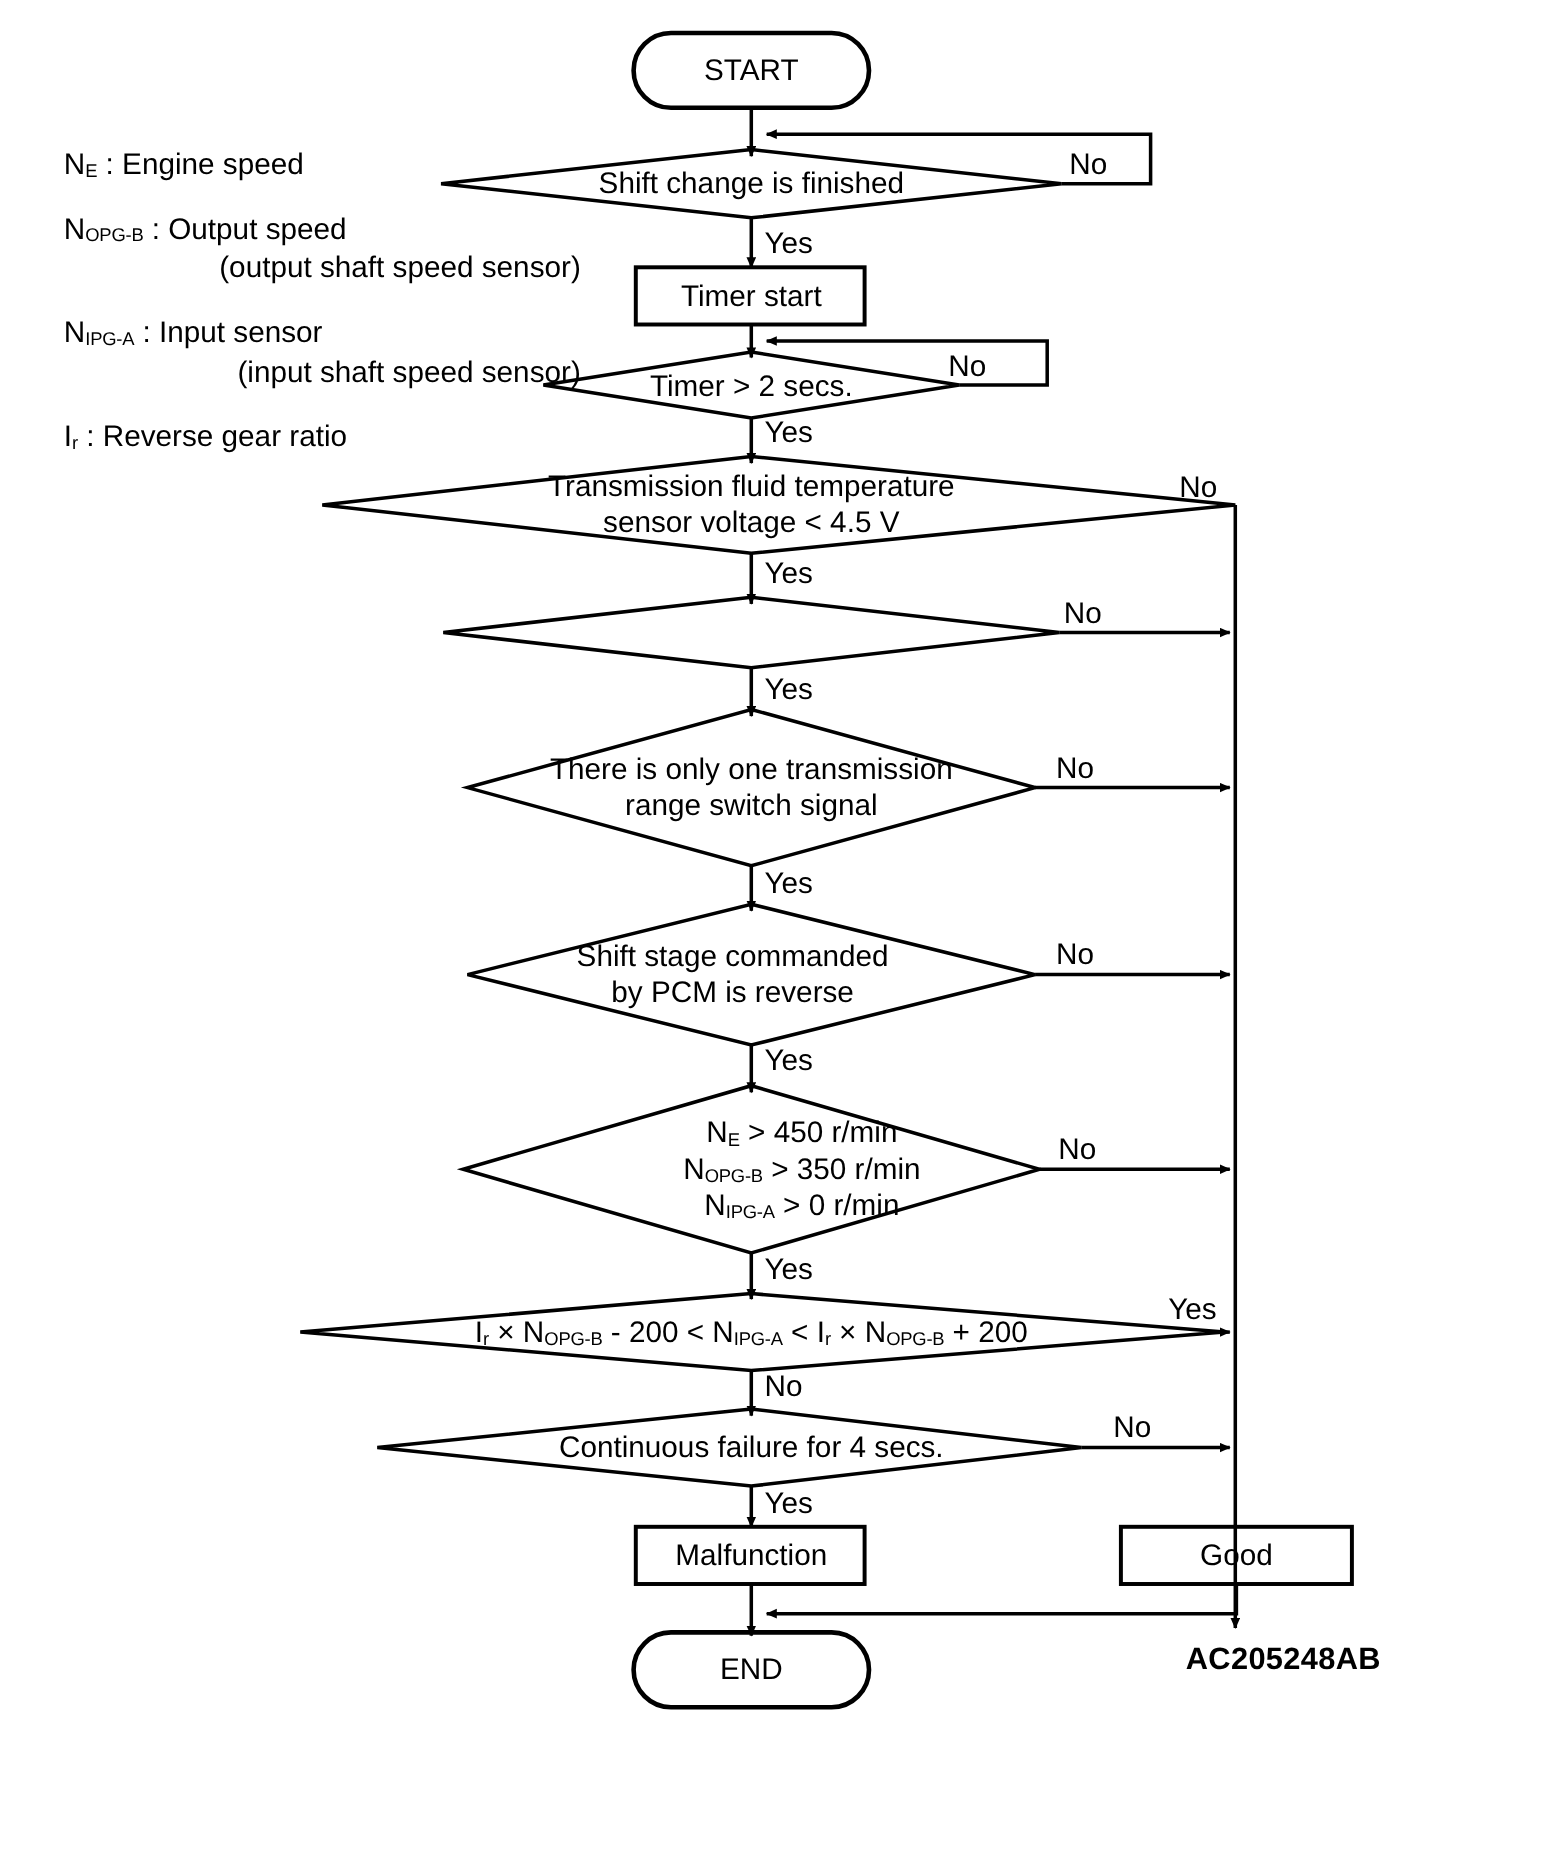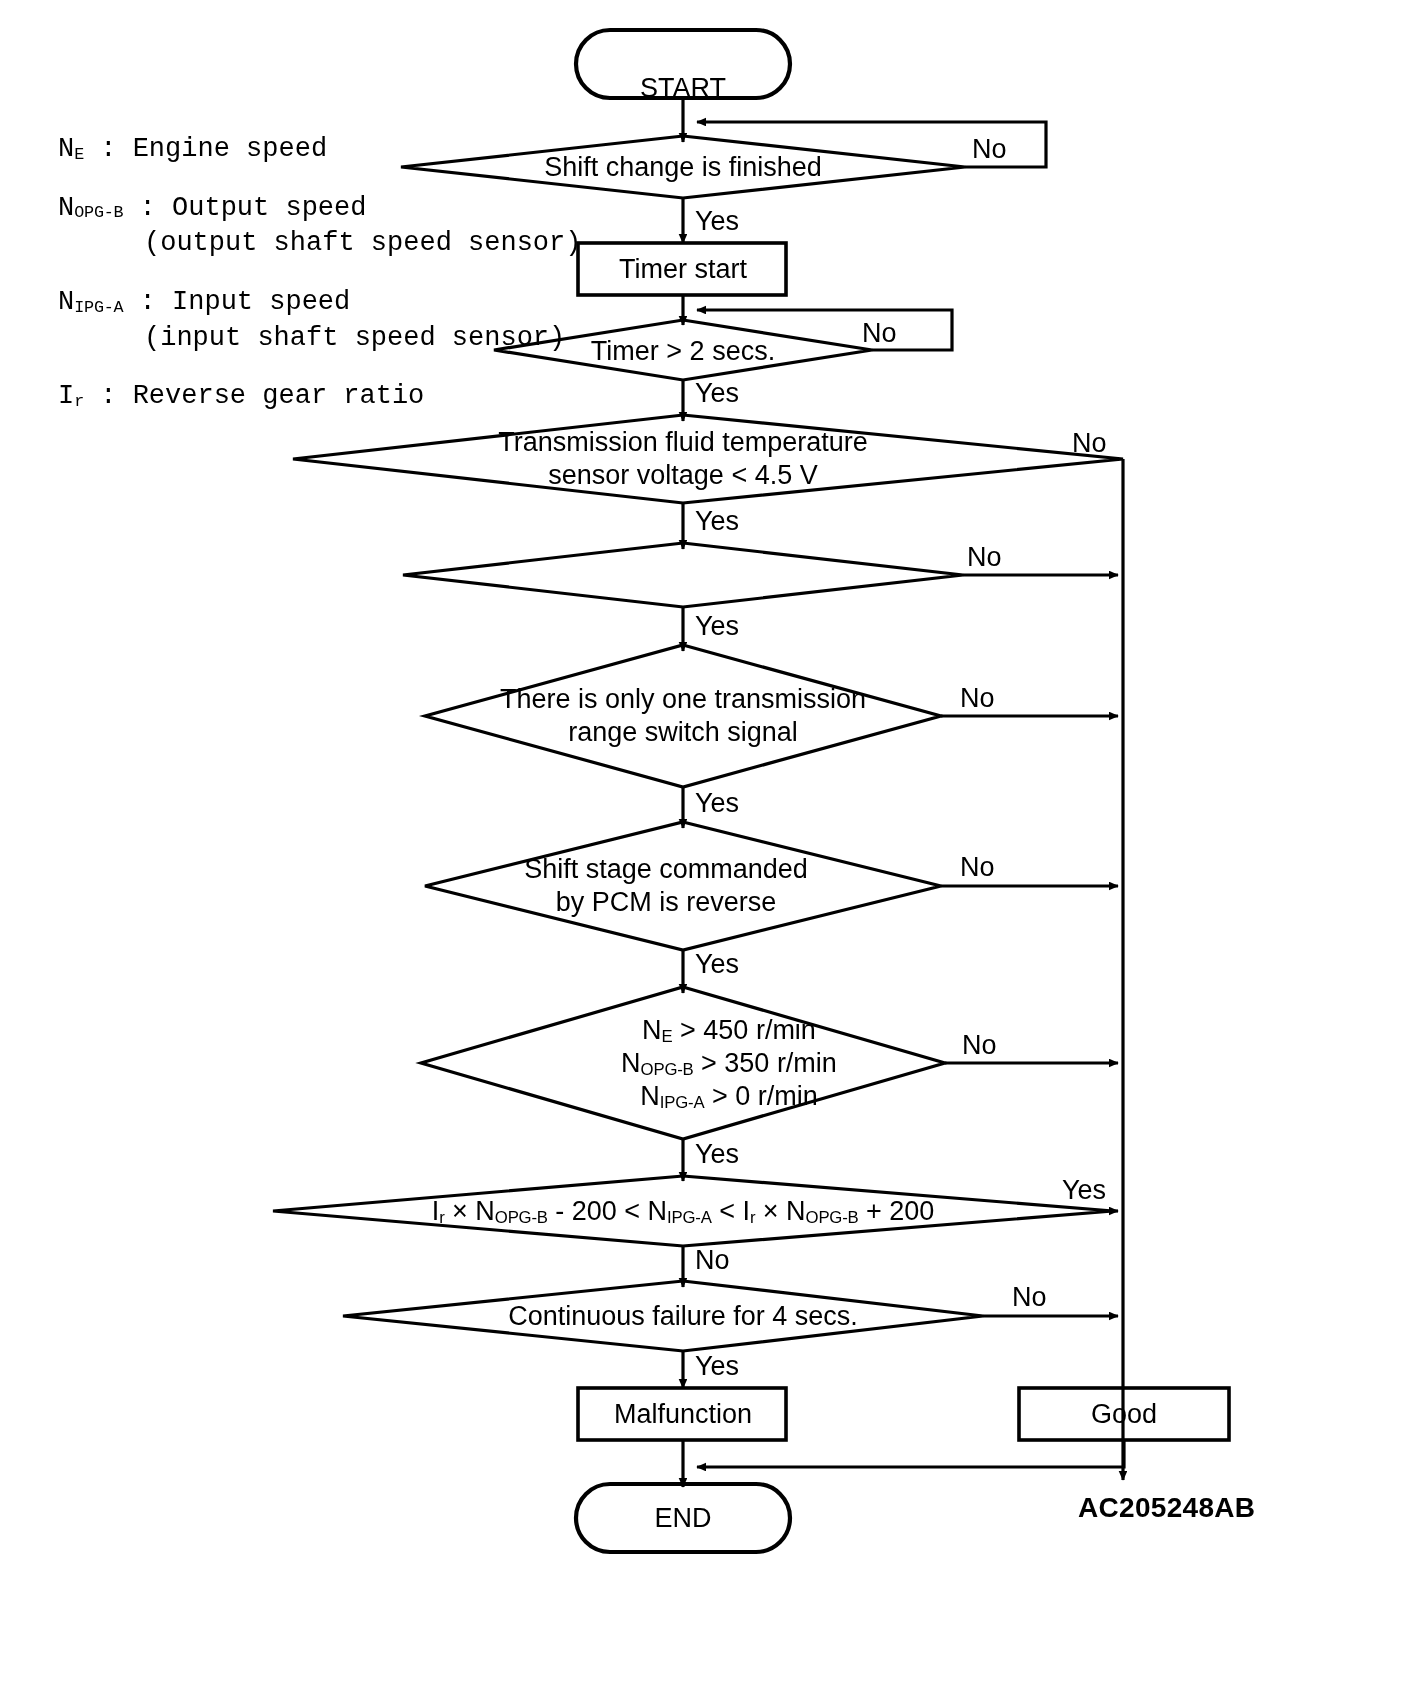--- a/index.html
+++ b/index.html
@@ -29,21 +29,20 @@
     position: absolute;
     left: 58px;
     top: 132px;
     width: 470px;
   }
   .legend-item {
     margin-bottom: 23px;
     font-size: 27px;
     line-height: 1.32;
     white-space: nowrap;
-    font-family: Liberation Mono, monospace;
   }
   .legend-item .l2 {
     display: block;
     padding-left: 86px;
     text-align: right;
   }
   sub {
     font-size: 0.62em;
     vertical-align: baseline;
     position: relative;
@@ -162,29 +161,29 @@
 
   <div class="legend-block">
     <div class="legend-item">
       <span>N</span><sub>E</sub><span> : Engine speed</span>
     </div>
     <div class="legend-item">
       <span>N</span><sub>OPG-B</sub><span> : Output speed</span>
       <span class="l2">(output shaft speed sensor)</span>
     </div>
     <div class="legend-item">
-      <span>N</span><sub>IPG-A</sub><span> : Input speed</span>
+      <span>N</span><sub>IPG-A</sub><span> : Input sensor</span>
       <span class="l2">(input shaft speed sensor)</span>
     </div>
     <div class="legend-item">
       <span>I</span><sub>r</sub><span> : Reverse gear ratio</span>
     </div>
   </div>
 
-  <div class="node-label" style="left:683px; top:64px;margin-top:24px;">START</div>
+  <div class="node-label" style="left:683px; top:64px;">START</div>
 
   <div class="node-label" style="left:683px; top:167px;">Shift change is finished</div>
 
   <div class="node-label" style="left:683px; top:269px;">Timer start</div>
 
   <div class="node-label" style="left:683px; top:351px;">Timer &gt; 2 secs.</div>
 
   <div class="node-label multi" style="left:683px; top:459px;">
     <div>Transmission fluid temperature</div>
     <div>sensor voltage &lt; 4.5 V</div>

